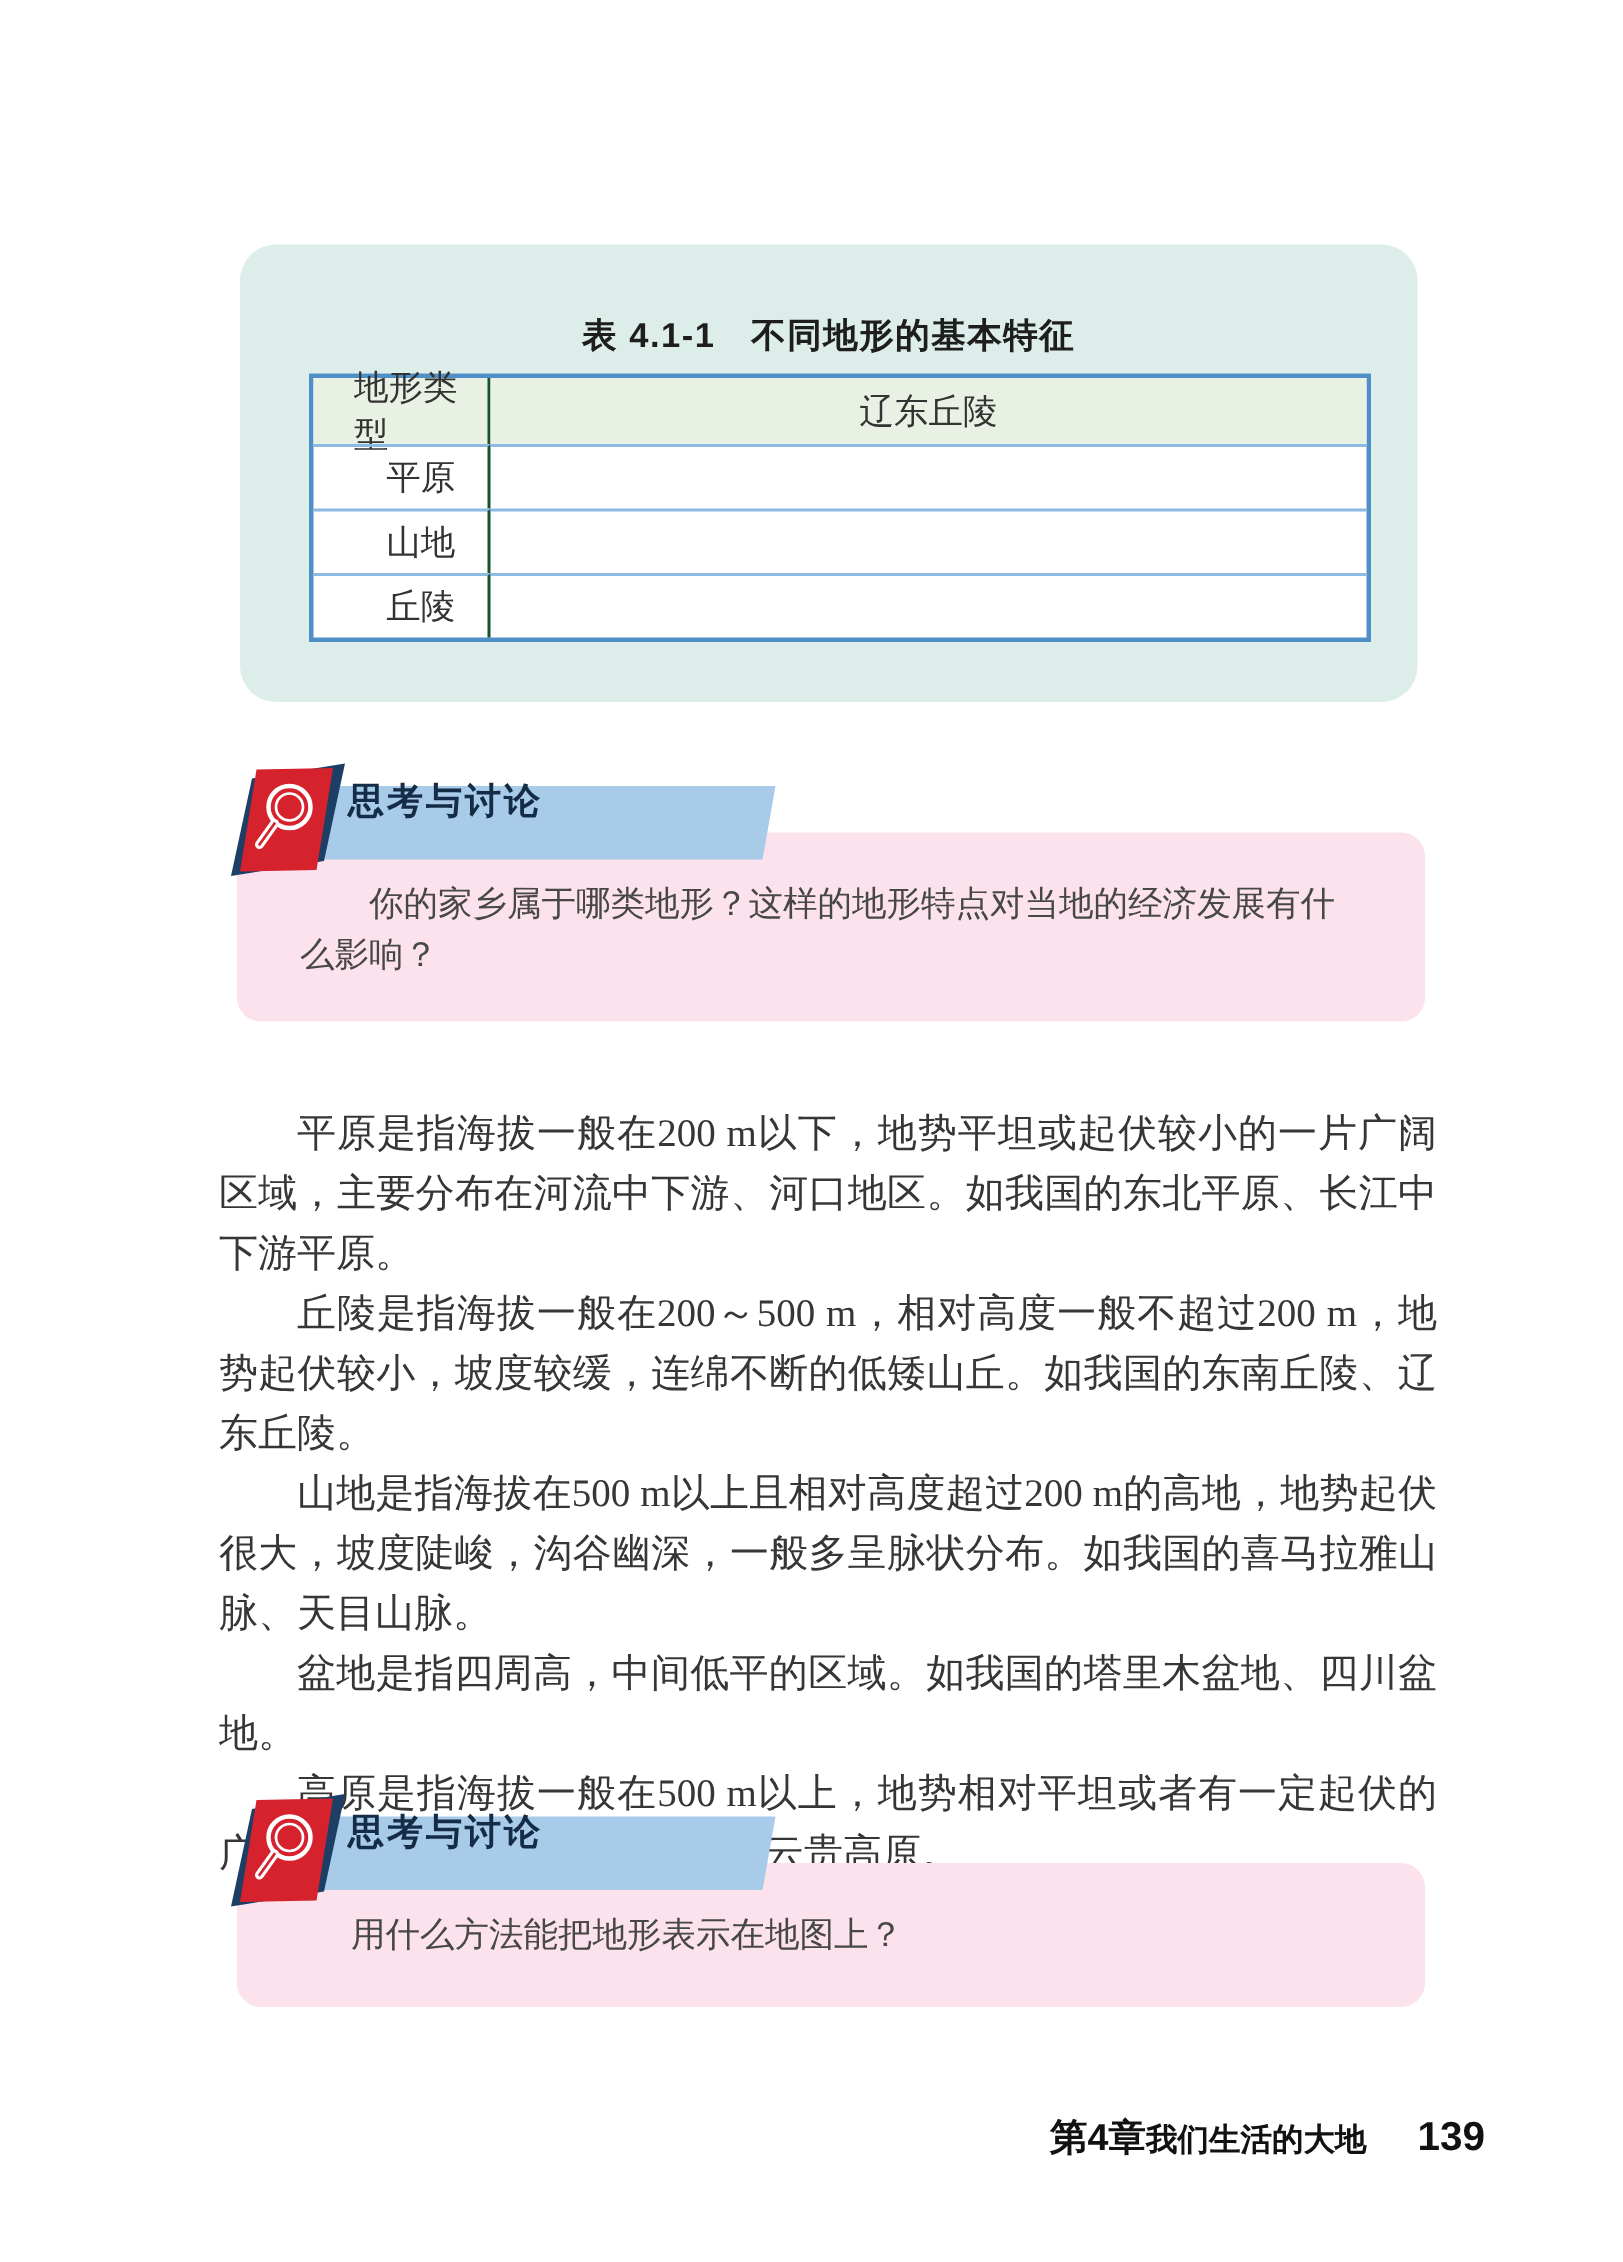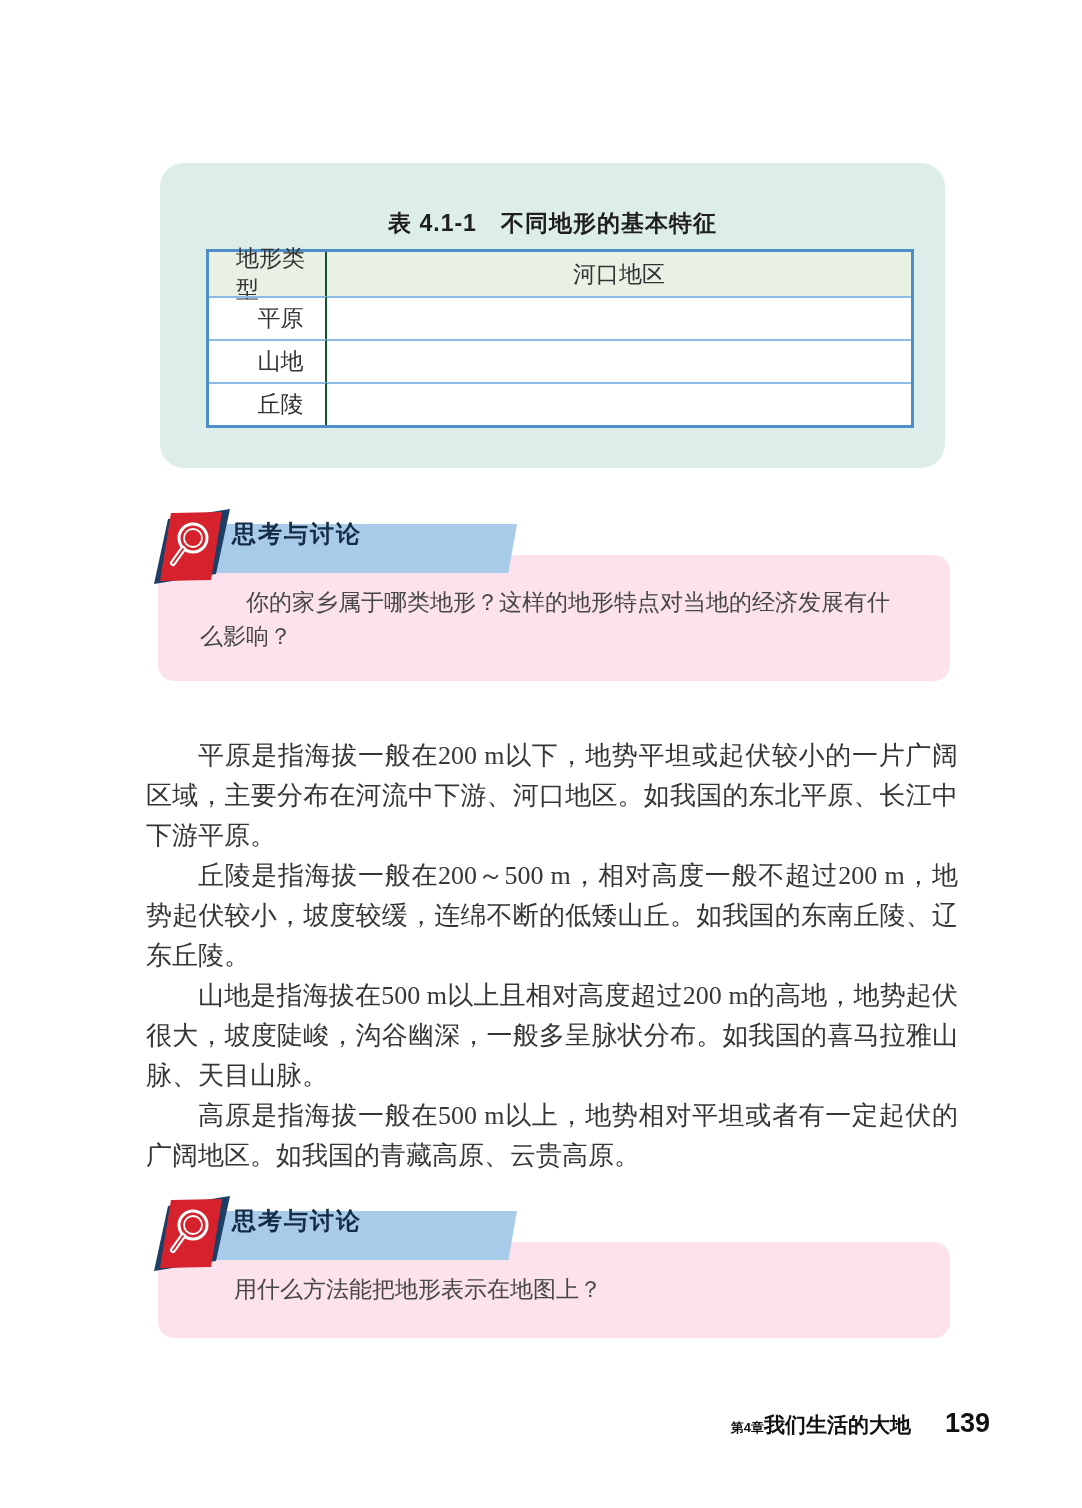--- a/index.html
+++ b/index.html
@@ -83,32 +83,32 @@
     text-align: justify;
   }
   .bodytext p { margin: 0; text-indent: 2em; font-family: Liberation Serif, serif; }
 
   
   .footer {
     position: absolute; top: 1408px; right: 92px;
     display: flex; align-items: baseline;
     color: #111111;
   }
-  .ch-label  { font-size: 13px; font-weight: bold; }
+  .ch-label  { font-size: 25px; font-weight: bold; }
   .ch-title  { font-size: 21px; font-weight: bold; }
   .pageno    { font-size: 27px; font-weight: bold; margin-left: 34px; }
 </style>
 </head>
 <body>
 
 <div class="card">
   <div class="card-title">表 4.1-1　不同地形的基本特征</div>
   <div class="ttable">
     <div class="tcell head c1">地形类型</div>
-    <div class="tcell head">河口地区</div>
+    <div class="tcell head">辽东丘陵</div>
 
     <div class="tcell c1 rsep">平原</div>
     <div class="tcell rsep"></div>
 
     <div class="tcell c1 rsep">山地</div>
     <div class="tcell rsep"></div>
 
     <div class="tcell c1 rsep">丘陵</div>
     <div class="tcell rsep"></div>
   </div>
@@ -129,20 +129,21 @@
       <line x1="35" y1="47" x2="25" y2="61" stroke="#d5222d" stroke-width="1.8" stroke-linecap="round"></line>
     </g>
   </svg>
   <div class="banner-label">思考与讨论</div>
 </div>
 
 <div class="bodytext">
   <p>平原是指海拔一般在200 m以下，地势平坦或起伏较小的一片广阔区域，主要分布在河流中下游、河口地区。如我国的东北平原、长江中下游平原。</p>
   <p>丘陵是指海拔一般在200～500 m，相对高度一般不超过200 m，地势起伏较小，坡度较缓，连绵不断的低矮山丘。如我国的东南丘陵、辽东丘陵。</p>
   <p>山地是指海拔在500 m以上且相对高度超过200 m的高地，地势起伏很大，坡度陡峻，沟谷幽深，一般多呈脉状分布。如我国的喜马拉雅山脉、天目山脉。</p>
+  <p>盆地是指四周高，中间低平的区域。如我国的塔里木盆地、四川盆地。</p>
   <p>高原是指海拔一般在500 m以上，地势相对平坦或者有一定起伏的广阔地区。如我国的青藏高原、云贵高原。</p>
 </div>
 
 <div class="think-box" id="tb2">
   <div class="pink-panel">
     <p class="pink-q">用什么方法能把地形表示在地图上？</p>
   </div>
   <div class="banner"></div>
   <svg class="badge-svg" viewBox="0 0 100 92">
     <polygon points="20,17 82,7 68,72 6,82" fill="#1d3f66"></polygon>

